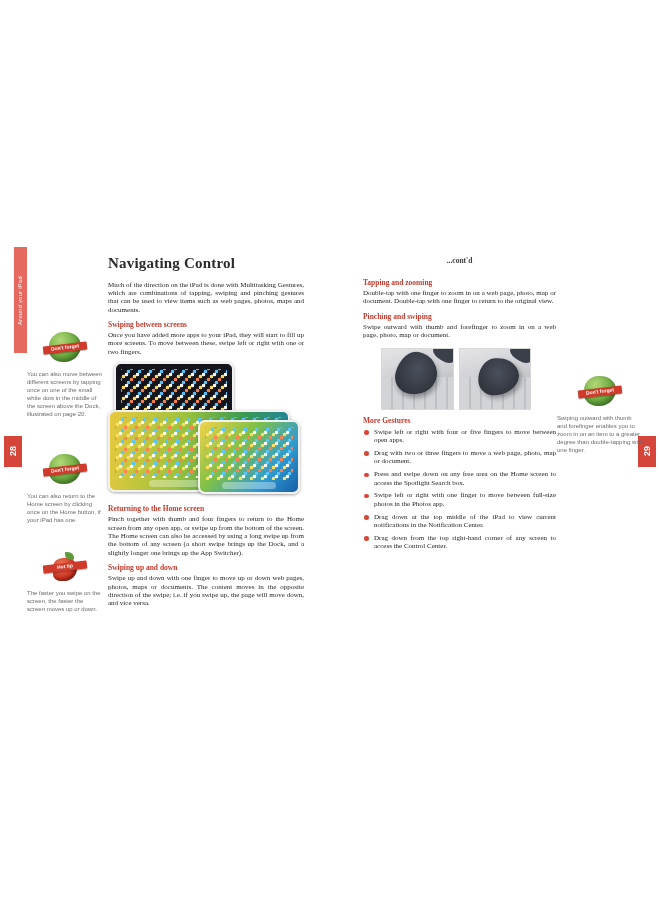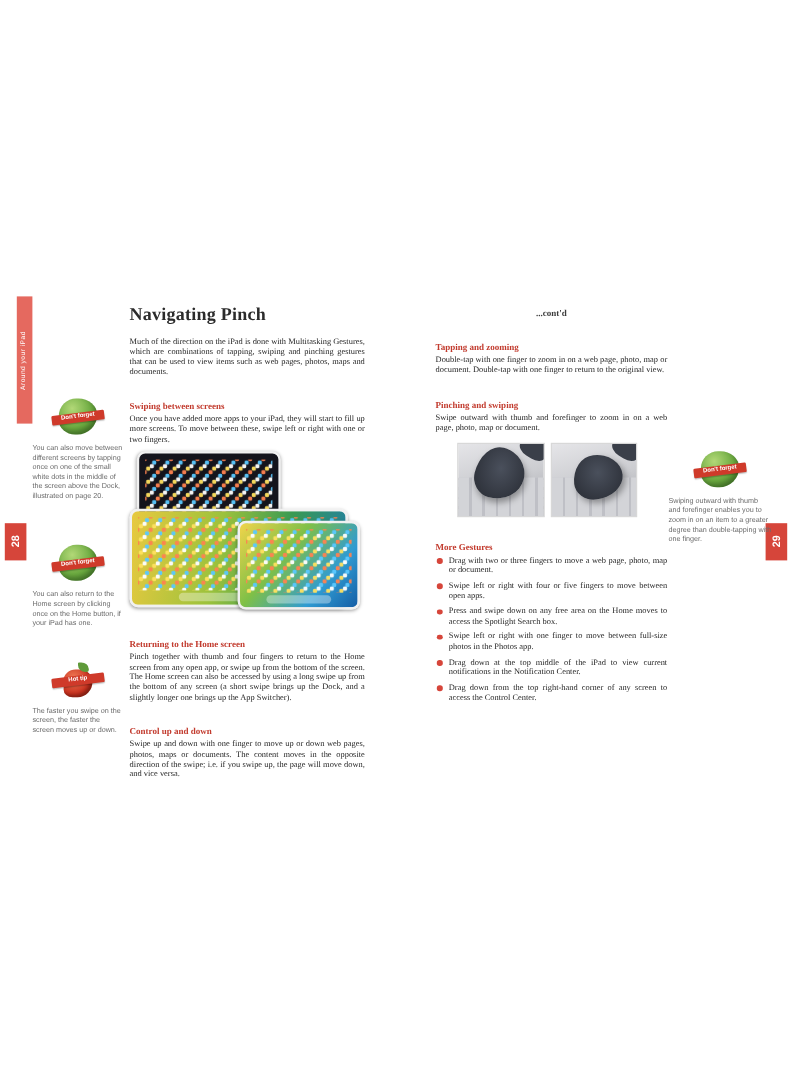--- a/index.html
+++ b/index.html
@@ -29,21 +29,21 @@
   .blob{position:absolute;left:3px;top:2px;width:32px;height:30px;background:radial-gradient(circle at 35% 28%,#b2d877,#6aa93f 55%,#3f7d26);border-radius:48% 52% 55% 45%/52% 48% 58% 42%;box-shadow:inset -2px -3px 4px rgba(0,0,0,.25);}
   .chili-body{position:absolute;left:7px;top:9px;width:24px;height:23px;background:radial-gradient(circle at 35% 30%,#f07a55,#c8311f 60%,#9e2414);border-radius:50% 50% 62% 38%/46% 54% 66% 34%;box-shadow:inset -2px -2px 3px rgba(0,0,0,.3);}
   .chili-stem{position:absolute;left:19px;top:3px;width:9px;height:8px;background:#5f9a3a;border-radius:10% 70% 20% 70%;}
   .tip-banner{position:absolute;left:-3px;right:-3px;top:14px;transform:rotate(-7deg);background:#cf3a2a;color:#fff;font:bold 5px/1.5 "Liberation Sans",sans-serif;text-align:center;border-radius:1px;box-shadow:0 1px 1px rgba(0,0,0,.25);white-space:nowrap;}
   .tip-text{font:6px/1.35 "Liberation Sans",sans-serif;color:#6b6b6b;text-align:left;}
 
   
   .left-main{position:absolute;left:108px;top:255px;width:196px;}
   .right-main{position:absolute;left:363px;top:256px;width:193px;}
   .page-title{font:bold 15px/1.1 "Liberation Serif",serif;color:#2b2b2b;letter-spacing:.2px;margin:0 0 9px;}
-  .section-heading{font:bold 7.5px/1.2 "Liberation Serif",serif;color:var(--heading);margin:20px 0 2px;}
+  .section-heading{font:bold 7.5px/1.2 "Liberation Serif",serif;color:var(--heading);margin:6px 0 2px;}
   .body-text{font:7px/1.2 "Liberation Serif",serif;color:#1f1f1f;text-align:justify;margin:0 0 4px;}
   .contd{font:bold 7.5px/1.2 "Liberation Serif",serif;color:#3c3c3c;margin:0 0 13px;text-align:center;}
 
   
   .ipad-figure{position:relative;width:194px;height:136px;margin:6px 0 3px;}
   .tablet{position:absolute;border:2px solid #f1f1f1;border-radius:7px;box-shadow:0 1px 3px rgba(0,0,0,.35);overflow:hidden;}
   .tablet-back{left:6px;top:0;width:120px;height:76px;background:#14141c;}
   .tablet-mid{left:0;top:48px;width:182px;height:82px;background:linear-gradient(100deg,#e8c93f,#9cc23c 40%,#3a9a52 70%,#1f7ea8);}
   .tablet-front{left:90px;top:58px;width:102px;height:74px;background:linear-gradient(130deg,#f2d44a,#7fc047 38%,#2f9bd2 72%,#155ea6);}
   .screen-grid{position:absolute;left:5px;right:5px;top:5px;bottom:12px;
@@ -105,21 +105,21 @@
   <div class="tip tip-3">
     <div class="tip-icon">
       <span class="chili-body"></span>
       <span class="chili-stem"></span>
       <span class="tip-banner">Hot tip</span>
     </div>
     <p class="tip-text">The faster you swipe on the screen, the faster the screen moves up or down.</p>
   </div>
 
   <main class="left-main">
-    <h1 class="page-title">Navigating Pinch</h1>
+    <h1 class="page-title">Navigating Control</h1>
     <p class="body-text">Much of the direction on the iPad is done with Multitasking Gestures, which are combinations of tapping, swiping and pinching gestures that can be used to view items such as web pages, photos, maps and documents.</p>
 
     <h2 class="section-heading">Swiping between screens</h2>
     <p class="body-text">Once you have added more apps to your iPad, they will start to fill up more screens. To move between these, swipe left or right with one or two fingers.</p>
 
     <figure class="ipad-figure">
       <div class="tablet tablet-back">
         <div class="screen-grid"></div>
         <div class="dock"></div>
       </div>
@@ -129,21 +129,21 @@
       </div>
       <div class="tablet tablet-front">
         <div class="screen-grid"></div>
         <div class="dock"></div>
       </div>
     </figure>
 
     <h2 class="section-heading">Returning to the Home screen</h2>
     <p class="body-text">Pinch together with thumb and four fingers to return to the Home screen from any open app, or swipe up from the bottom of the screen. The Home screen can also be accessed by using a long swipe up from the bottom of any screen (a short swipe brings up the Dock, and a slightly longer one brings up the App Switcher).</p>
 
-    <h2 class="section-heading">Control up and down</h2>
+    <h2 class="section-heading">Swiping up and down</h2>
     <p class="body-text">Swipe up and down with one finger to move up or down web pages, photos, maps or documents. The content moves in the opposite direction of the swipe; i.e. if you swipe up, the page will move down, and vice versa.</p>
   </main>
 
   <main class="right-main">
     <div class="contd">...cont'd</div>
 
     <h2 class="section-heading">Tapping and zooming</h2>
     <p class="body-text">Double-tap with one finger to zoom in on a web page, photo, map or document. Double-tap with one finger to return to the original view.</p>
 
     <h2 class="section-heading">Pinching and swiping</h2>
@@ -157,23 +157,23 @@
       </div>
       <div class="photo alt">
         <div class="keys"></div>
         <div class="arm"></div>
         <div class="hand"></div>
       </div>
     </figure>
 
     <h2 class="section-heading">More Gestures</h2>
     <ul class="gesture-list">
+      <li>Swipe left or right with four or five fingers to move between open apps.</li>
       <li>Drag with two or three fingers to move a web page, photo, map or document.</li>
-      <li>Swipe left or right with four or five fingers to move between open apps.</li>
-      <li>Press and swipe down on any free area on the Home moves to access the Spotlight Search box.</li>
+      <li>Press and swipe down on any free area on the Home screen to access the Spotlight Search box.</li>
       <li>Swipe left or right with one finger to move between full-size photos in the Photos app.</li>
       <li>Drag down at the top middle of the iPad to view current notifications in the Notification Center.</li>
       <li>Drag down from the top right-hand corner of any screen to access the Control Center.</li>
     </ul>
   </main>
 
   <div class="tip tip-r">
     <div class="tip-icon">
       <span class="blob"></span>
       <span class="tip-banner">Don't forget</span>

